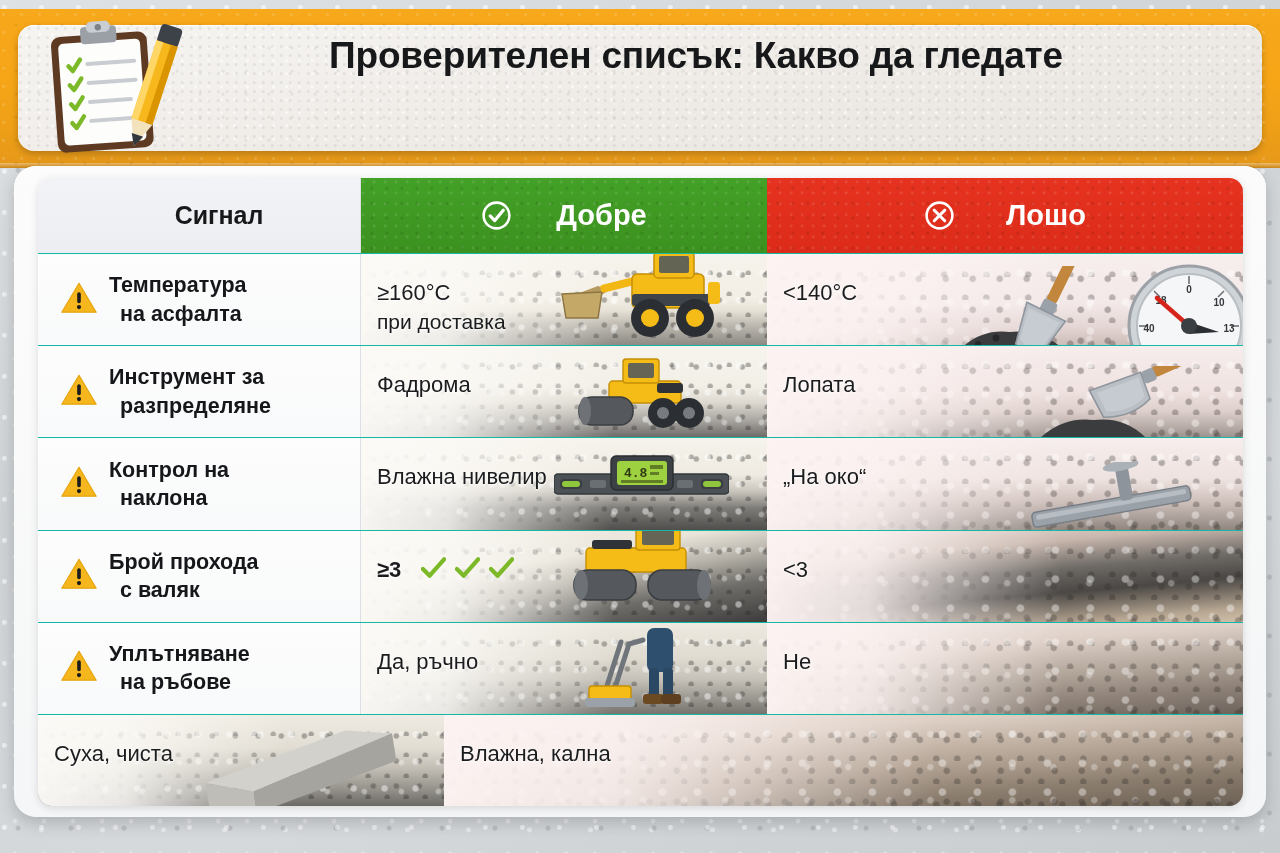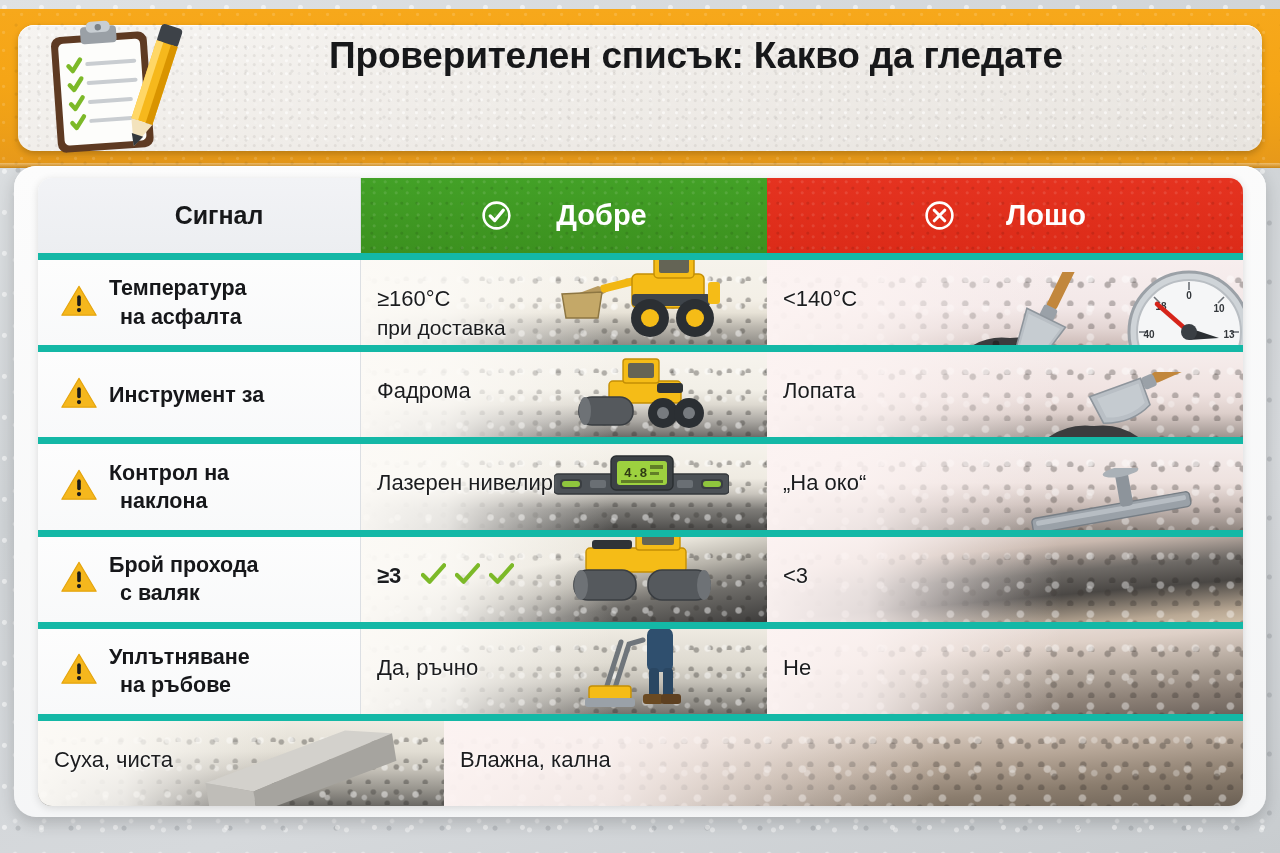--- a/index.html
+++ b/index.html
@@ -156,21 +156,21 @@
     pointer-events:none;
   }
   .th-label { position: relative; z-index: 2; margin-left: 40px; }
   .th-ico { position: relative; z-index: 2; display:flex; }
 
   
   .row {
     display: flex;
     flex: 1 1 0;
     min-height: 0;
-    border-top: 7px solid #14b8a6;
+    border-top: 1px solid #14b8a6;
   }
   .row:first-of-type { border-top: none; }
 
   .cell-signal {
     width: 323px;
     flex: 0 0 323px;
     display: flex;
     align-items: center;
     gap: 11px;
     padding: 0 10px 0 22px;
@@ -484,20 +484,21 @@
     <div class="cell-signal">
       <span class="warn-tri">
         <svg width="38" height="34" viewBox="0 0 40 36">
           <path d="M20 2.5 L38.2 33 H1.8 Z" fill="#f5b71d" stroke="#e5a50e" stroke-width="1.2" stroke-linejoin="round"></path>
           <rect x="18.1" y="12" width="3.8" height="11.5" rx="1.9" fill="#1b1b1b"></rect>
           <circle cx="20" cy="27.6" r="2.2" fill="#1b1b1b"></circle>
         </svg>
       </span>
       <span class="signal-text">
         <span>Инструмент за</span>
+        <span class="l2">разпределяне</span>
       </span>
     </div>
 
     <div class="cell-good">
       <div class="photo p-g2"></div>
       <div class="fade-left"></div>
       <div class="art art-roller2">
         <svg viewBox="0 0 150 78" width="150" height="78">
           <rect x="38" y="28" width="72" height="22" rx="4" fill="#f5bc17" stroke="#c48f06" stroke-width="1.4"></rect>
           <rect x="52" y="6" width="36" height="24" rx="3" fill="#f5bc17" stroke="#c48f06" stroke-width="1.4"></rect>
@@ -572,21 +573,21 @@
             <text x="70" y="25">4.8</text>
           </g>
           <g fill="#4e6320" opacity=".75">
             <rect x="96" y="13" width="13" height="4"></rect>
             <rect x="96" y="20" width="9" height="3"></rect>
             <rect x="67" y="28" width="42" height="3"></rect>
           </g>
         </svg>
       </div>
       <div class="cell-text">
-        <span>Лазерен нивелир</span>
+        <span>Влажна нивелир</span>
       </div>
     </div>
 
     <div class="cell-bad">
       <div class="photo p-b3"></div>
       <div class="fade-left"></div>
       <div class="art art-screw">
         <svg viewBox="0 0 185 72" width="185" height="72">
           <g transform="rotate(-10 92 36)">
             <rect x="6" y="36" width="160" height="15" rx="4" fill="#9aa1a8" stroke="#777e85" stroke-width="1.4"></rect>

